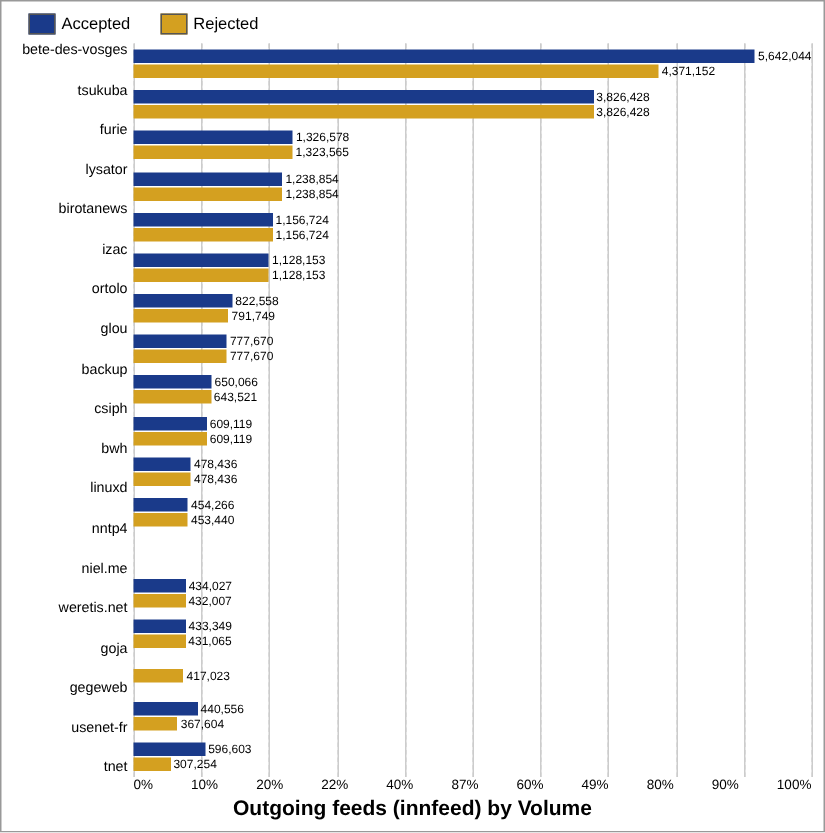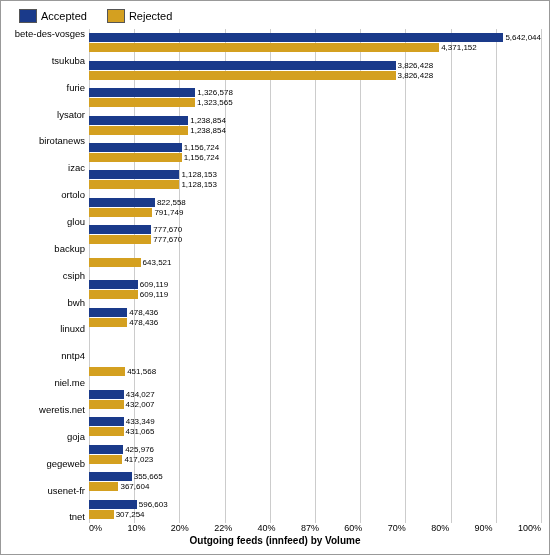--- a/index.html
+++ b/index.html
@@ -119,21 +119,21 @@
       display: flex;
       flex: 1;
       justify-content: space-between;
     }
     .x-tick {
       font-size: 9px;
       color: #000;
     }
     .chart-title {
       text-align: center;
-      font-size: 10px;
+      font-size: 14px;
       font-weight: bold;
       margin-top: 2px;
     }
     .full-row {
       display: flex;
     }
     .y-spacer { width: 80px; }
   </style>
 </head>
 <body>
@@ -282,20 +282,24 @@
               </div>
               <div class="bar-with-label">
                 <div class="bar bar-rejected" style="width: 13.78%;"></div>
                 <span class="bar-value">777,670</span>
               </div>
             </div>
           </div>
           <div class="bar-row">
             <div class="bar-group">
               <div class="bar-with-label">
+                <div class="bar bar-accepted" style="width: 11.52%;"></div>
+                <span class="bar-value">650,066</span>
+              </div>
+              <div class="bar-with-label">
                 <div class="bar bar-rejected" style="width: 11.41%;"></div>
                 <span class="bar-value">643,521</span>
               </div>
             </div>
           </div>
           <div class="bar-row">
             <div class="bar-group">
               <div class="bar-with-label">
                 <div class="bar bar-accepted" style="width: 10.8%;"></div>
                 <span class="bar-value">609,119</span>
@@ -313,28 +317,32 @@
                 <span class="bar-value">478,436</span>
               </div>
               <div class="bar-with-label">
                 <div class="bar bar-rejected" style="width: 8.48%;"></div>
                 <span class="bar-value">478,436</span>
               </div>
             </div>
           </div>
           <div class="bar-row">
             <div class="bar-group">
-            </div>
-          </div>
-          <div class="bar-row">
-            <div class="bar-group">
-              <div class="bar-with-label">
-                <div class="bar bar-rejected" style="width: 8%;"></div>
-                <span class="bar-value">451,568</span>
-              </div>
+              <div class="bar-with-label">
+                <div class="bar bar-accepted" style="width: 8.05%;"></div>
+                <span class="bar-value">454,266</span>
+              </div>
+              <div class="bar-with-label">
+                <div class="bar bar-rejected" style="width: 8.04%;"></div>
+                <span class="bar-value">453,440</span>
+              </div>
+            </div>
+          </div>
+          <div class="bar-row">
+            <div class="bar-group">
             </div>
           </div>
           <div class="bar-row">
             <div class="bar-group">
               <div class="bar-with-label">
                 <div class="bar bar-accepted" style="width: 7.69%;"></div>
                 <span class="bar-value">434,027</span>
               </div>
               <div class="bar-with-label">
                 <div class="bar bar-rejected" style="width: 7.66%;"></div>
@@ -350,34 +358,30 @@
               </div>
               <div class="bar-with-label">
                 <div class="bar bar-rejected" style="width: 7.64%;"></div>
                 <span class="bar-value">431,065</span>
               </div>
             </div>
           </div>
           <div class="bar-row">
             <div class="bar-group">
               <div class="bar-with-label">
-                <div class="bar bar-accepted" style="width: 7.55%;"></div>
-                <span class="bar-value">425,976</span>
-              </div>
-              <div class="bar-with-label">
                 <div class="bar bar-rejected" style="width: 7.39%;"></div>
                 <span class="bar-value">417,023</span>
               </div>
             </div>
           </div>
           <div class="bar-row">
             <div class="bar-group">
               <div class="bar-with-label">
                 <div class="bar bar-accepted" style="width: 9.45%;"></div>
-                <span class="bar-value">355,665</span>
+                <span class="bar-value">440,556</span>
               </div>
               <div class="bar-with-label">
                 <div class="bar bar-rejected" style="width: 6.52%;"></div>
                 <span class="bar-value">367,604</span>
               </div>
             </div>
           </div>
           <div class="bar-row">
             <div class="bar-group">
               <div class="bar-with-label">
@@ -397,21 +401,21 @@
   <div class="full-row">
     <div class="y-spacer"></div>
     <div class="x-axis-labels" id="x-axis-container">
         <span class="x-tick">0%</span>
         <span class="x-tick">10%</span>
         <span class="x-tick">20%</span>
         <span class="x-tick">22%</span>
         <span class="x-tick">40%</span>
         <span class="x-tick">87%</span>
         <span class="x-tick">60%</span>
-        <span class="x-tick">70%</span>
+        <span class="x-tick">49%</span>
         <span class="x-tick">80%</span>
         <span class="x-tick">90%</span>
         <span class="x-tick">100%</span>
       </div>
   </div>
 
   <div class="chart-title">Outgoing feeds (innfeed) by Volume</div>
 </div>
 
 </body></html>

